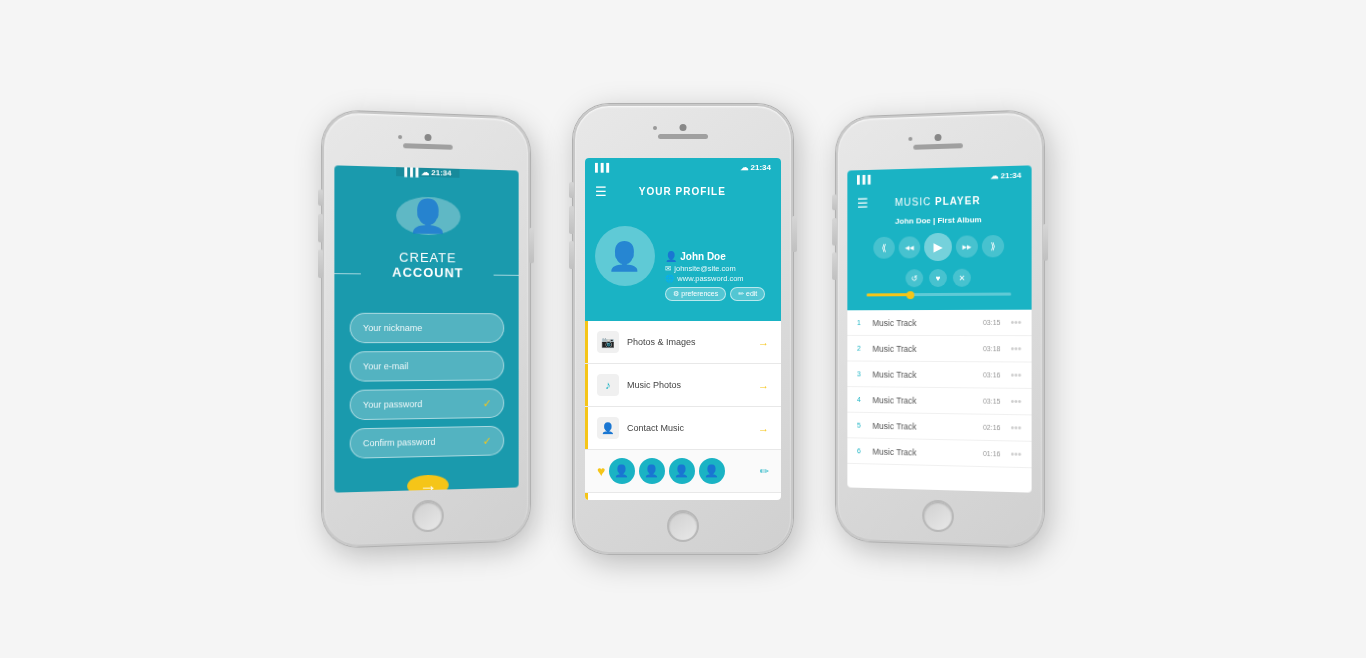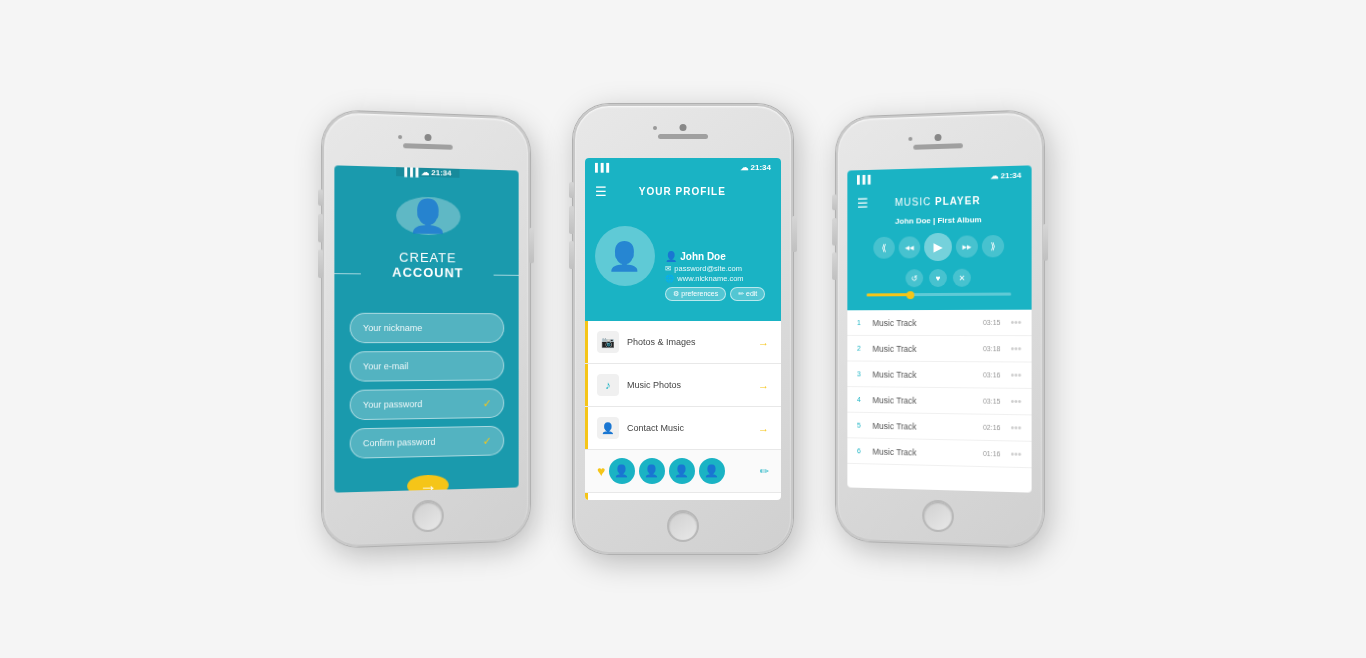--- a/index.html
+++ b/index.html
@@ -612,25 +612,25 @@
           <div class="profile-avatar">
             <span class="profile-avatar-icon">👤</span>
           </div>
           <div class="profile-details">
             <div class="profile-name">
               <span>👤 </span>
               <span>John Doe</span>
             </div>
             <div class="profile-detail-row">
               <span>✉ </span>
-              <span>password@site.com</span>
+              <span>johnsite@site.com</span>
             </div>
             <div class="profile-detail-row">
               <span>🌐 </span>
-              <span>www.nickname.com</span>
+              <span>www.password.com</span>
             </div>
             <div class="profile-btns">
               <div class="profile-btn">
                 ⚙ <span>preferences</span>
               </div>
               <div class="profile-btn">
                 ✏ <span>edit</span>
               </div>
             </div>
           </div>

